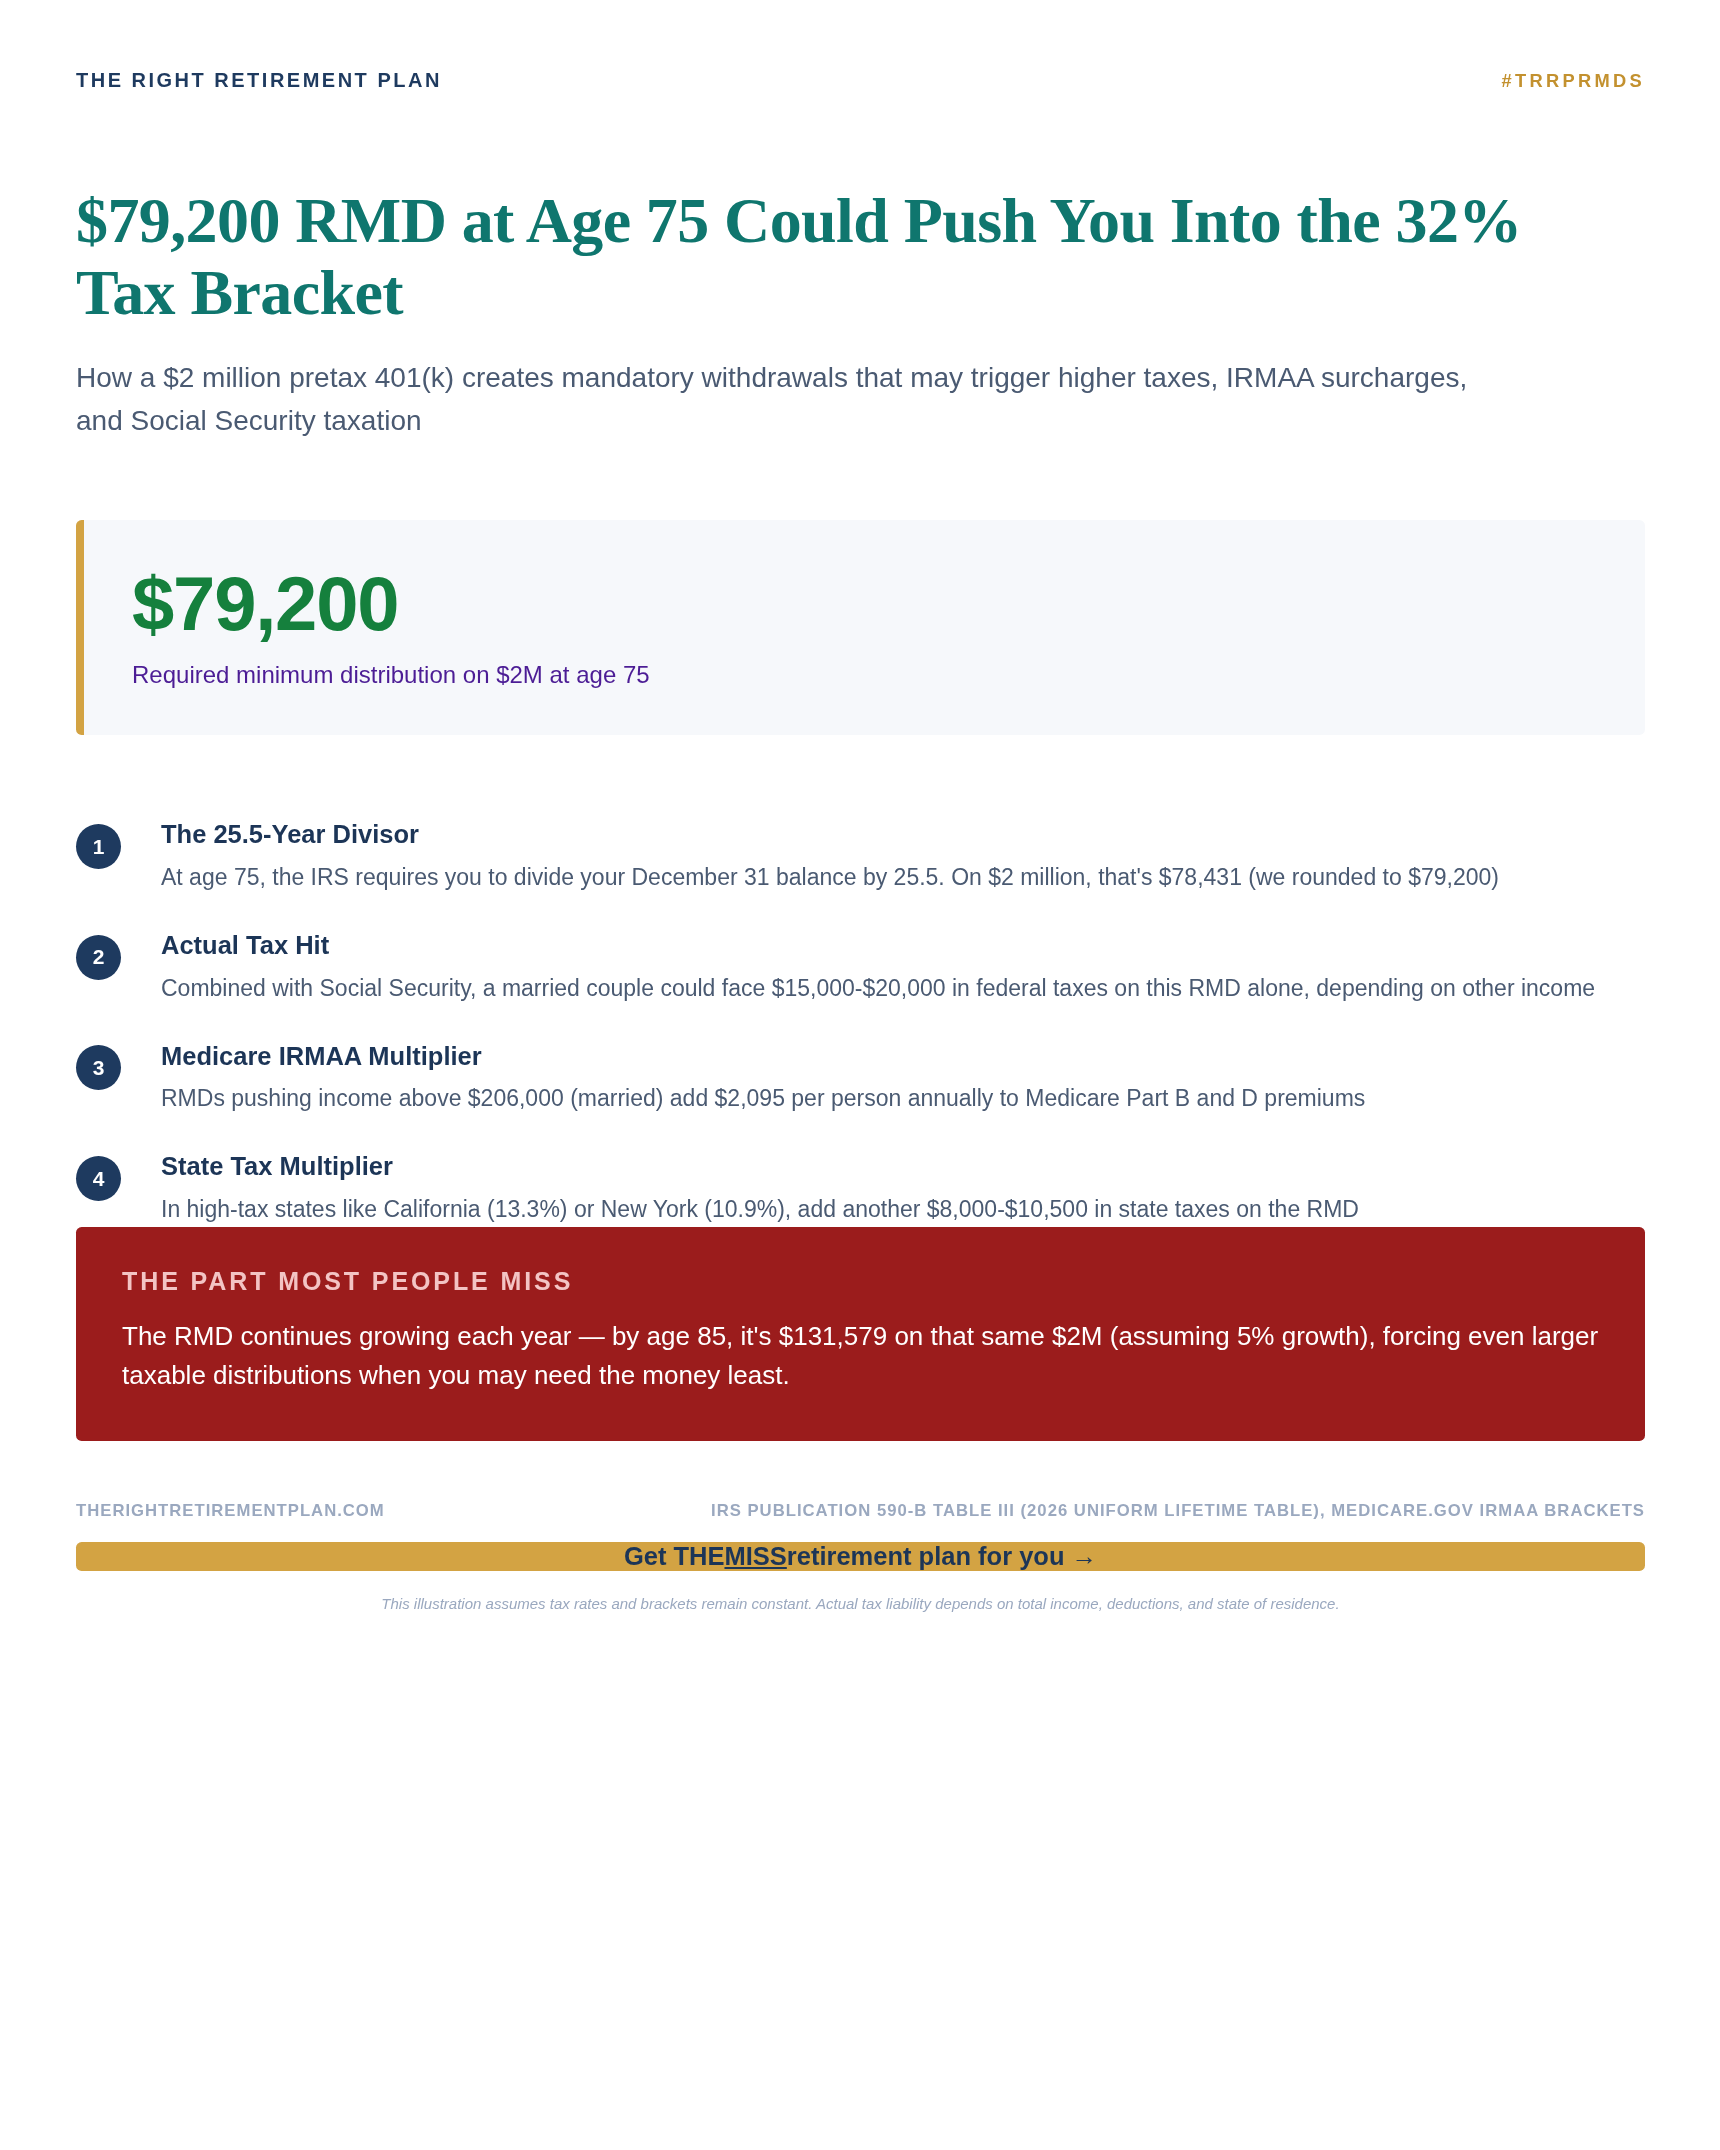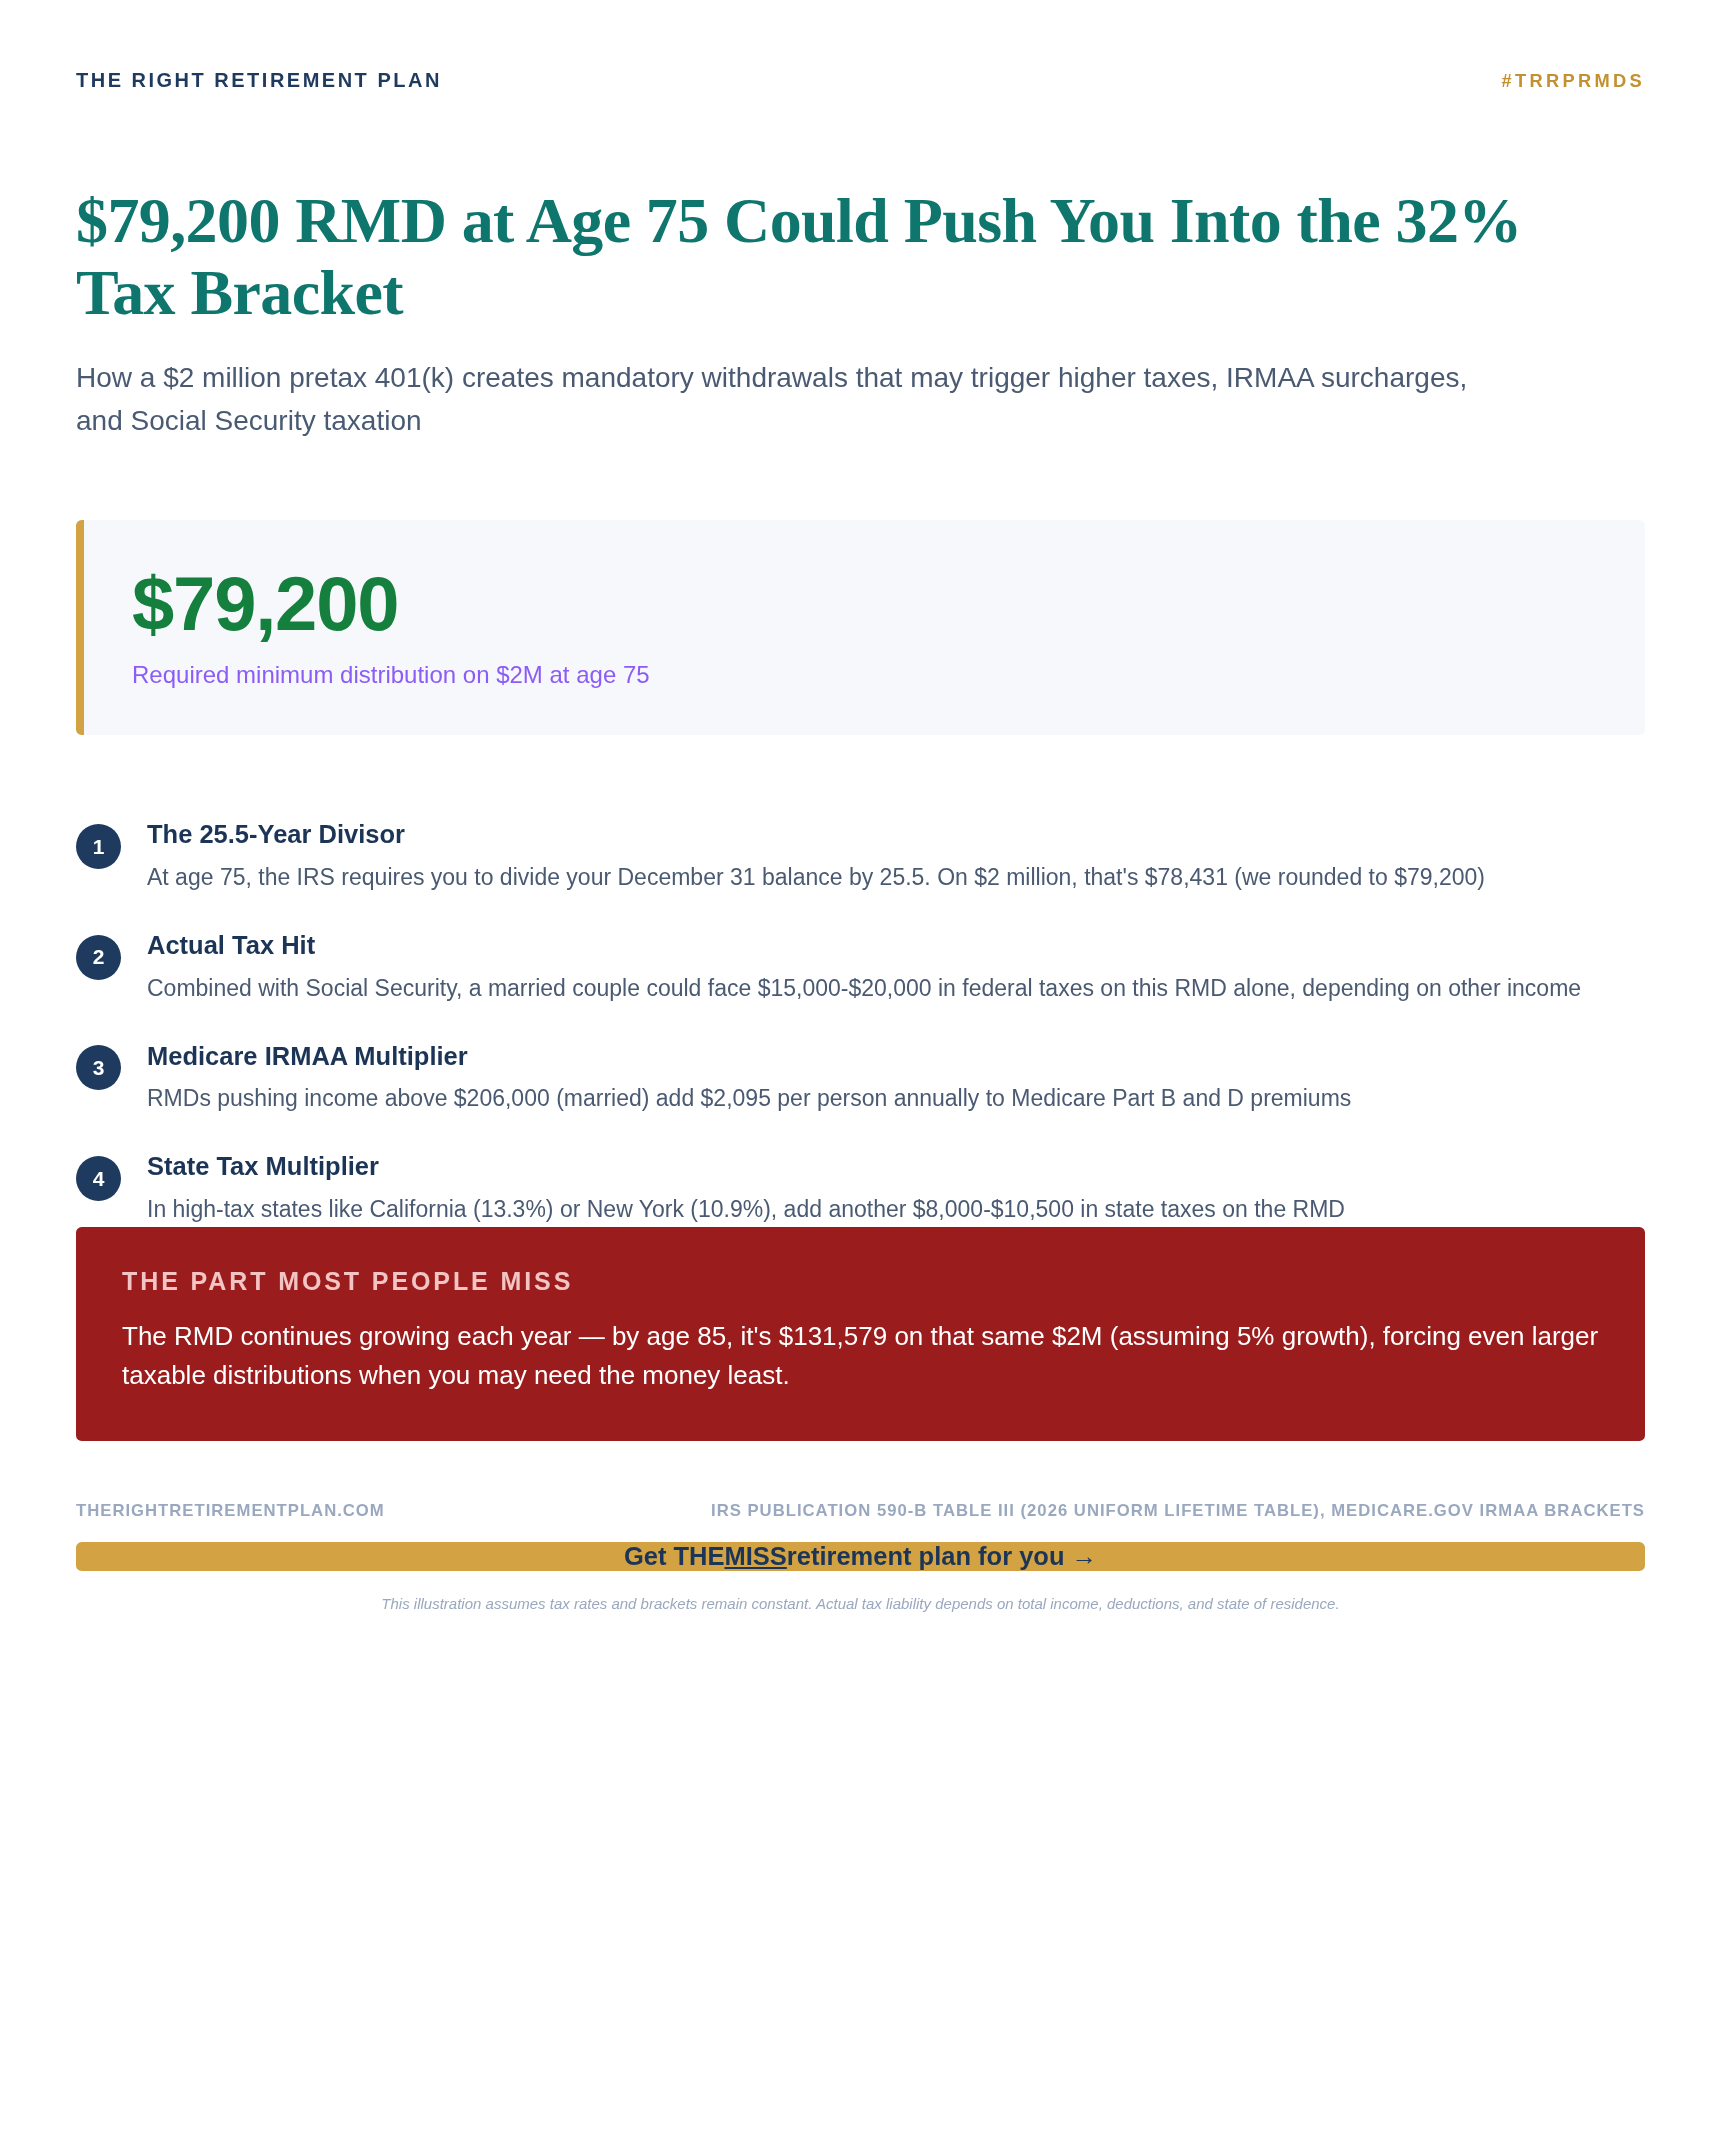--- a/index.html
+++ b/index.html
@@ -83,21 +83,21 @@
   }
   .stat-value {
     font-size: 76px;
     font-weight: 700;
     color: #15803d;
     letter-spacing: -1.2px;
     line-height: 1;
   }
   .stat-label {
     font-size: 24px;
-    color: #8b5cf6;
+    color: #4c1d95;
     margin-top: 19px;
   }
 
   
   .points { margin-top: 38px; }
 
   .point {
     display: flex;
     align-items: flex-start;
     margin-bottom: 35px;
@@ -113,21 +113,21 @@
     color: #ffffff;
     font-size: 21px;
     font-weight: 700;
     display: flex;
     align-items: center;
     justify-content: center;
     margin-top: 4.8px;
   }
 
   .point-body {
-    margin-left: 26px;
+    margin-left: 40px;
     max-width: 1498px;
   }
   .point-title {
     font-size: 25.5px;
     font-weight: 700;
     color: #1c3557;
     line-height: 1.25;
   }
   .point-text {
     font-size: 23px;

